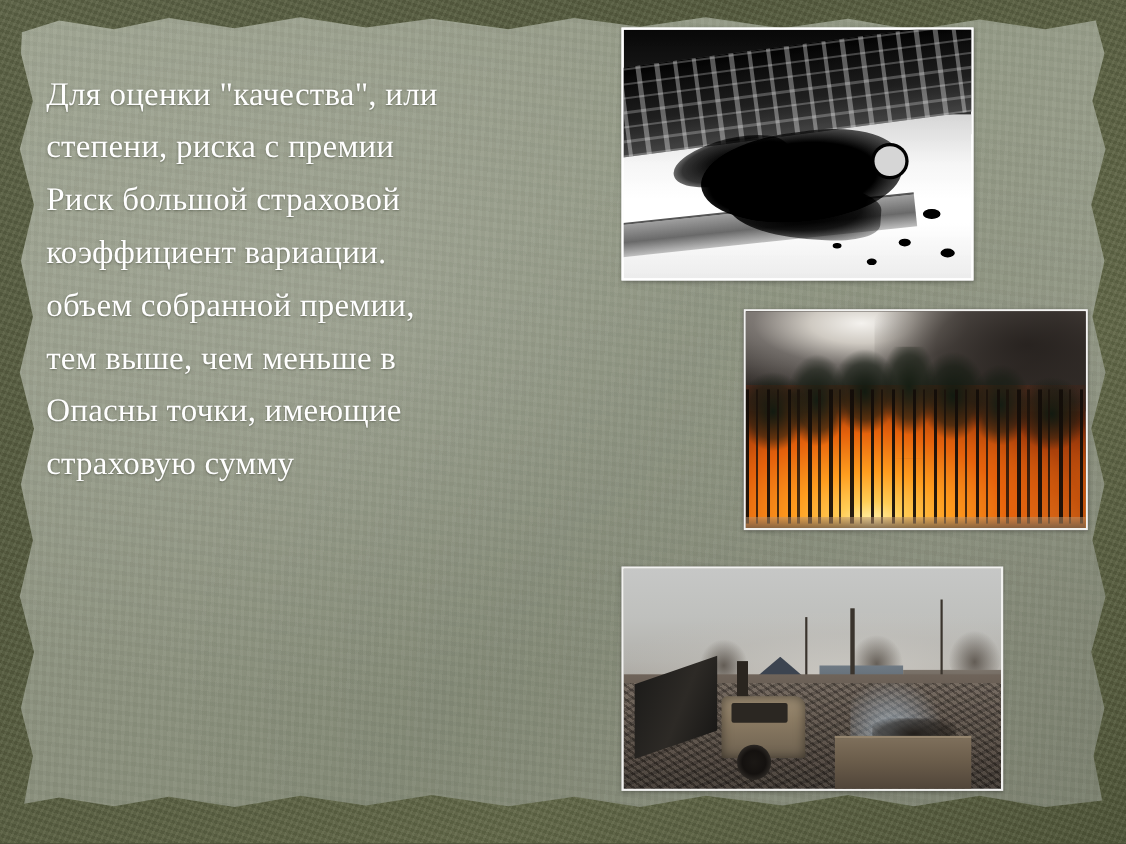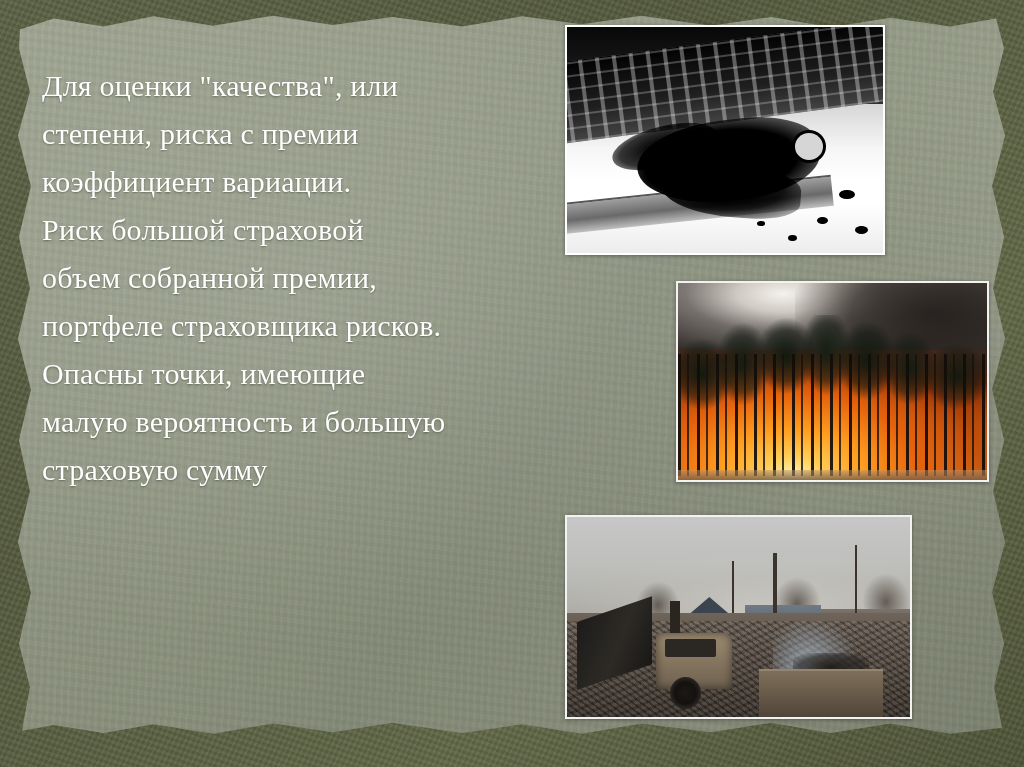--- a/index.html
+++ b/index.html
@@ -304,26 +304,25 @@
 
   <div class="frame-outer"></div>
 
   <div class="sheet">
     <div class="sheet-shade"></div>
   </div>
 
   <div class="body-text">
     <span class="ln">Для оценки "качества", или</span>
     <span class="ln">степени, риска с премии</span>
+    <span class="ln">Риск большой страховой</span>
     <span class="ln">коэффициент вариации.</span>
-    <span class="ln">Риск большой страховой</span>
     <span class="ln">объем собранной премии,</span>
-    <span class="ln">портфеле страховщика рисков.</span>
+    <span class="ln">тем выше, чем меньше в</span>
     <span class="ln">Опасны точки, имеющие</span>
-    <span class="ln">малую вероятность и большую</span>
     <span class="ln">страховую сумму</span>
   </div>
 
   <div class="photo" id="photo-bw">
     <div class="bw-sky"></div>
     <div class="bw-ground"></div>
     <div class="bw-wall"></div>
     <div class="bw-kerb"></div>
     <div class="bw-figure2"></div>
     <div class="bw-figure"></div>

